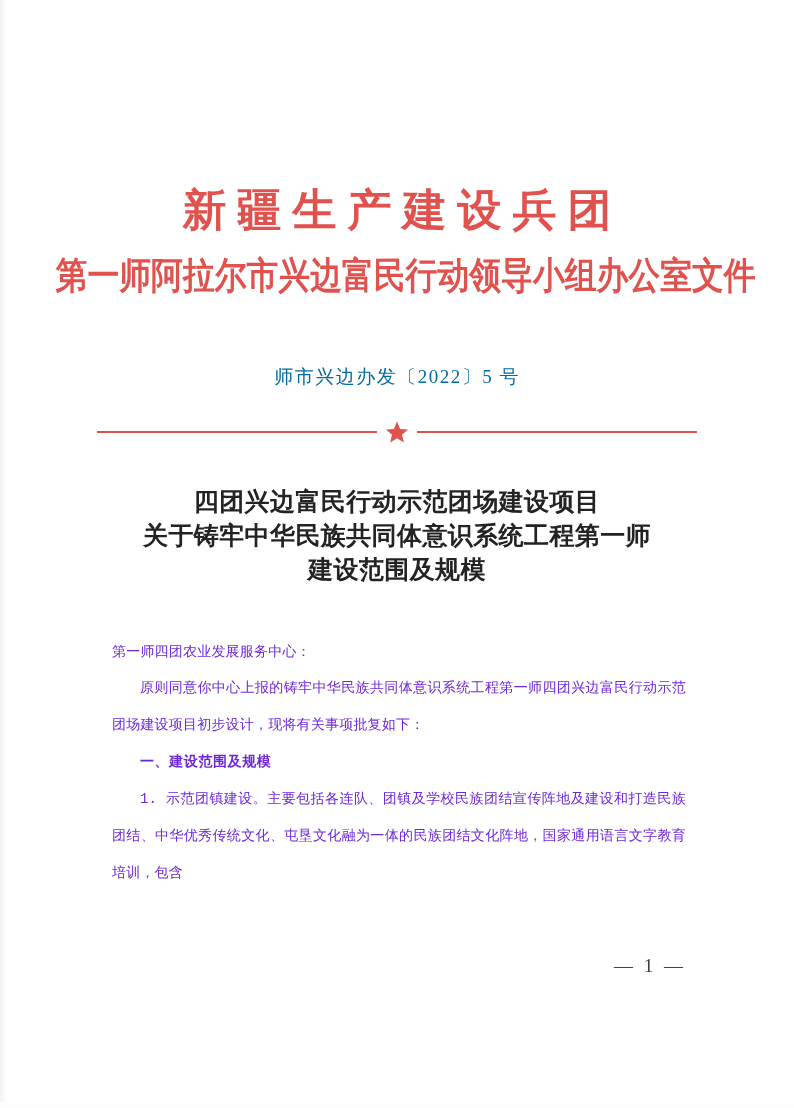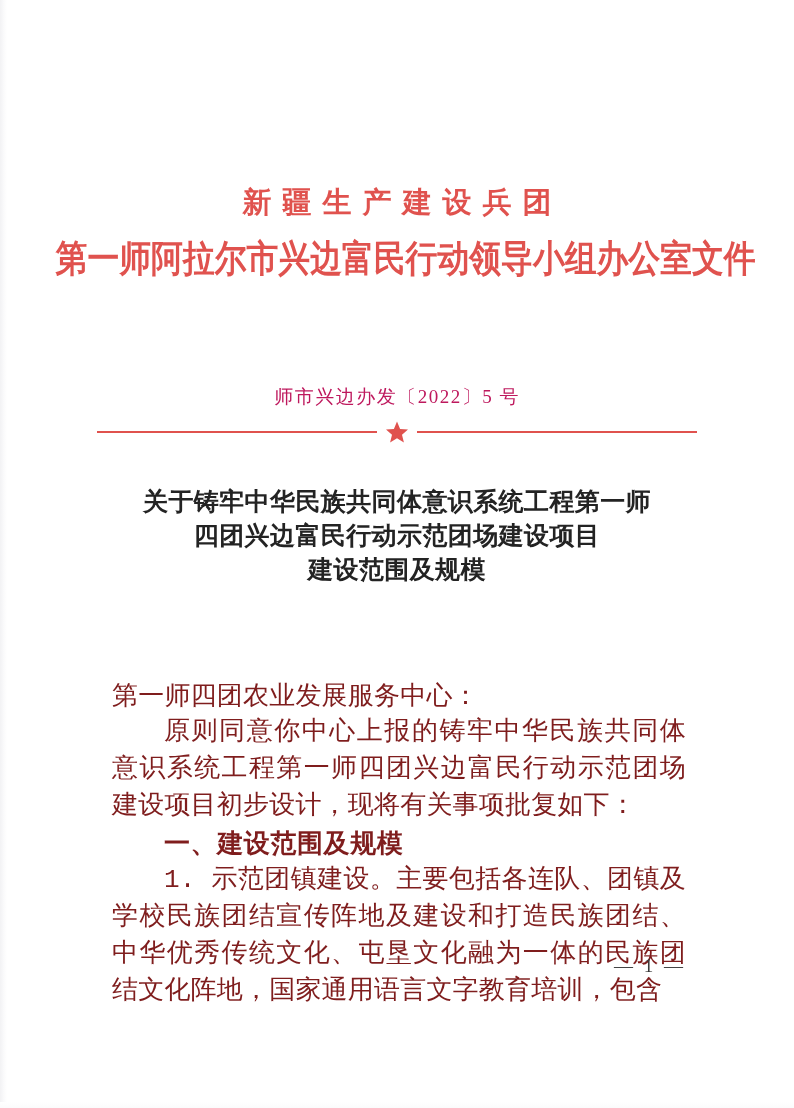--- a/index.html
+++ b/index.html
@@ -41,21 +41,21 @@
   .masthead {
     position: absolute;
     left: 0;
     top: 186px;
     width: 794px;
     text-align: center;
   }
   .org-name {
     font-family: "Liberation Serif", "DejaVu Serif", serif;
     font-weight: bold;
-    font-size: 29px;
+    font-size: 44px;
     line-height: 1.12;
     letter-spacing: 11px;
     text-indent: 11px;
     color: #e0524e;
     white-space: nowrap;
   }
   .office-name {
     margin-top: 20px;
     font-family: "Liberation Sans", "DejaVu Sans", sans-serif;
     font-weight: bold;
@@ -65,26 +65,26 @@
     color: #e0524e;
     white-space: nowrap;
     transform: scaleX(0.86);
     transform-origin: center center;
   }
 
   
   .doc-number {
     position: absolute;
     left: 0;
-    top: 384px;
+    top: 364px;
     width: 794px;
     text-align: center;
     font-size: 19px;
     letter-spacing: 1.5px;
-    color: #be185d;
+    color: #0369a1;
     white-space: nowrap;
   }
 
   
   .red-rule {
     position: absolute;
     left: 97px;
     top: 419px;
     width: 600px;
     height: 26px;
@@ -121,35 +121,34 @@
     color: #232323;
   }
   .doc-title .tline { display: block; white-space: nowrap; }
 
   
   .body-block {
     position: absolute;
     left: 112px;
     top: 633px;
     width: 574px;
-    font-size: 26px;
+    font-size: 14px;
     line-height: 37px;
     letter-spacing: 0.2px;
-    color: #7f1d1d;
+    color: #6d28d9;
     text-align: justify;
     text-justify: inter-ideograph;
-    margin-top: 44px;
   }
   .body-block p {
     margin: 0;
   }
   .p-indent { text-indent: 2em; font-family: Liberation Mono, monospace; }
   .p-heading {
     text-indent: 2em;
-    font-family: Liberation Sans, sans-serif;
+    font-family: Liberation Mono, monospace;
     font-weight: bold;
     letter-spacing: 0.6px;
   }
 
   
   .page-footer {
     position: absolute;
     left: 112px;
     top: 955px;
     width: 574px;
@@ -179,22 +178,22 @@
     <div class="bar"></div>
     <div class="star">
       <svg width="26" height="26" viewBox="0 0 26 26" aria-hidden="true">
         <polygon points="13,2.6 16.1,9.9 24,10.5 18,15.7 19.9,23.4 13,19.2 6.1,23.4 8,15.7 2,10.5 9.9,9.9" fill="#e0524e"></polygon>
       </svg>
     </div>
     <div class="bar"></div>
   </div>
 
   <div class="doc-title">
+    <span class="tline">四团兴边富民行动示范团场建设项目</span>
     <span class="tline">关于铸牢中华民族共同体意识系统工程第一师</span>
-    <span class="tline">四团兴边富民行动示范团场建设项目</span>
     <span class="tline">建设范围及规模</span>
   </div>
 
   <div class="body-block">
     <p>第一师四团农业发展服务中心：</p>
     <p class="p-indent">原则同意你中心上报的铸牢中华民族共同体意识系统工程第一师四团兴边富民行动示范团场建设项目初步设计，现将有关事项批复如下：</p>
     <p class="p-heading">一、建设范围及规模</p>
     <p class="p-indent">1. 示范团镇建设。主要包括各连队、团镇及学校民族团结宣传阵地及建设和打造民族团结、中华优秀传统文化、屯垦文化融为一体的民族团结文化阵地，国家通用语言文字教育培训，包含</p>
   </div>
 

